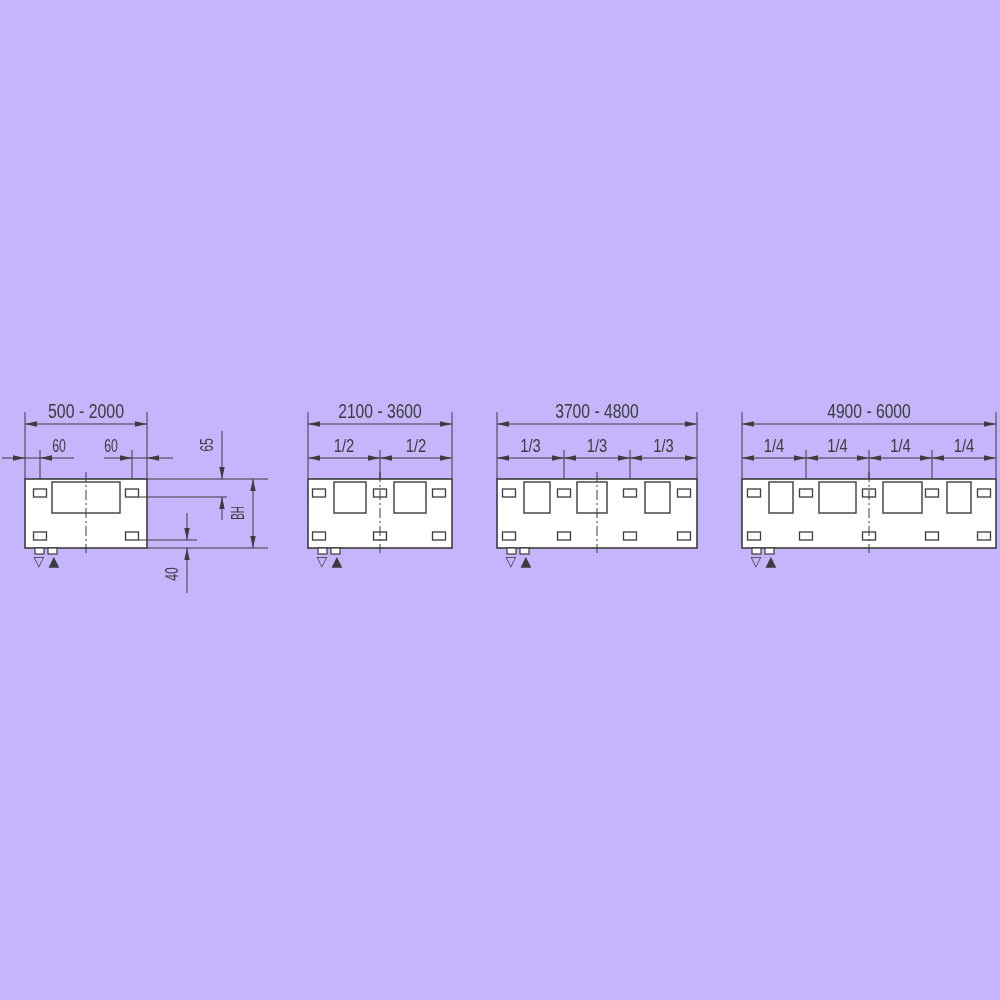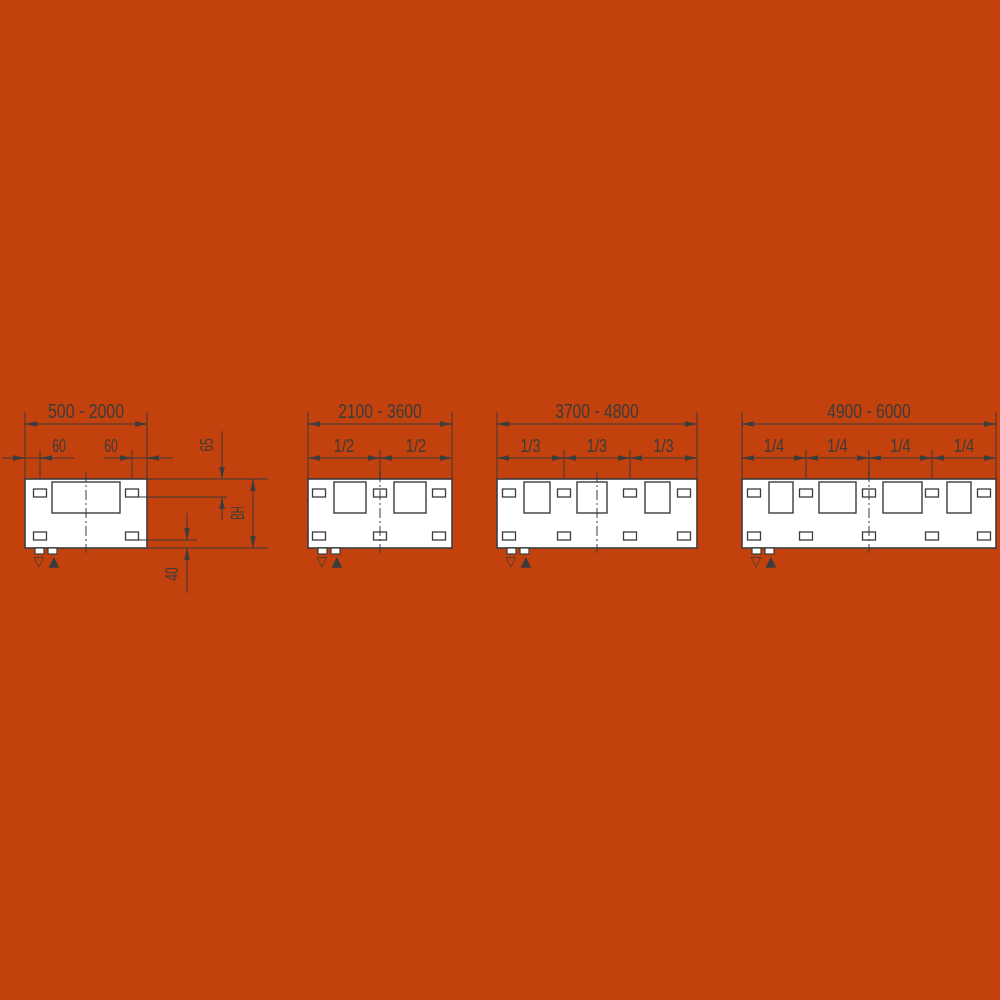--- a/index.html
+++ b/index.html
@@ -1,20 +1,20 @@
 <!DOCTYPE html>
 <html><head>
 <meta charset="utf-8">
 <style>
   html, body { margin: 0; padding: 0; background: #ffffff; }
   .stage {
     position: relative;
     width: 1000px;
     height: 1000px;
-    background: #c2410c;
+    background: #c4b5fd;
     overflow: hidden;
     font-family: "Liberation Sans", sans-serif;
   }
   svg text {
     font-family: "Liberation Sans", sans-serif;
     fill: #3c3c3c;
   }
   svg text.symbol { font-family: "DejaVu Sans", sans-serif; }
 </style>
 </head>

